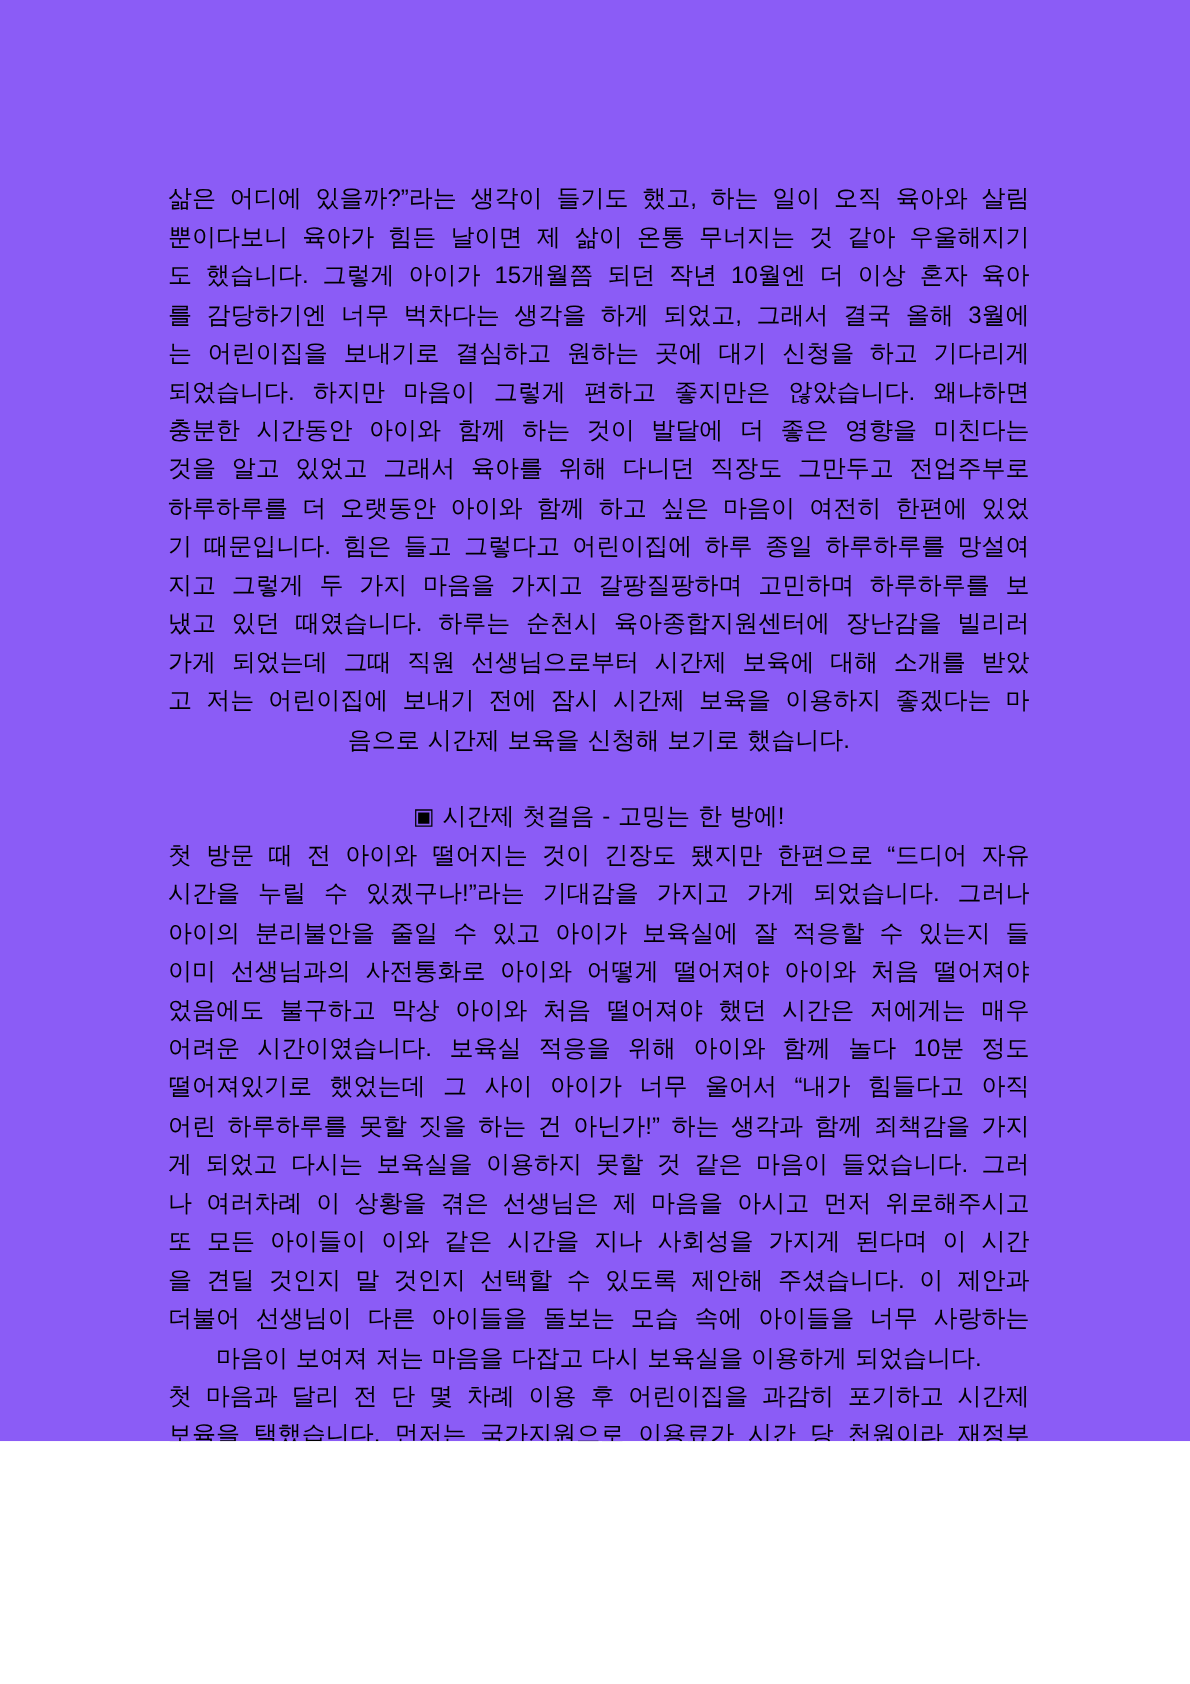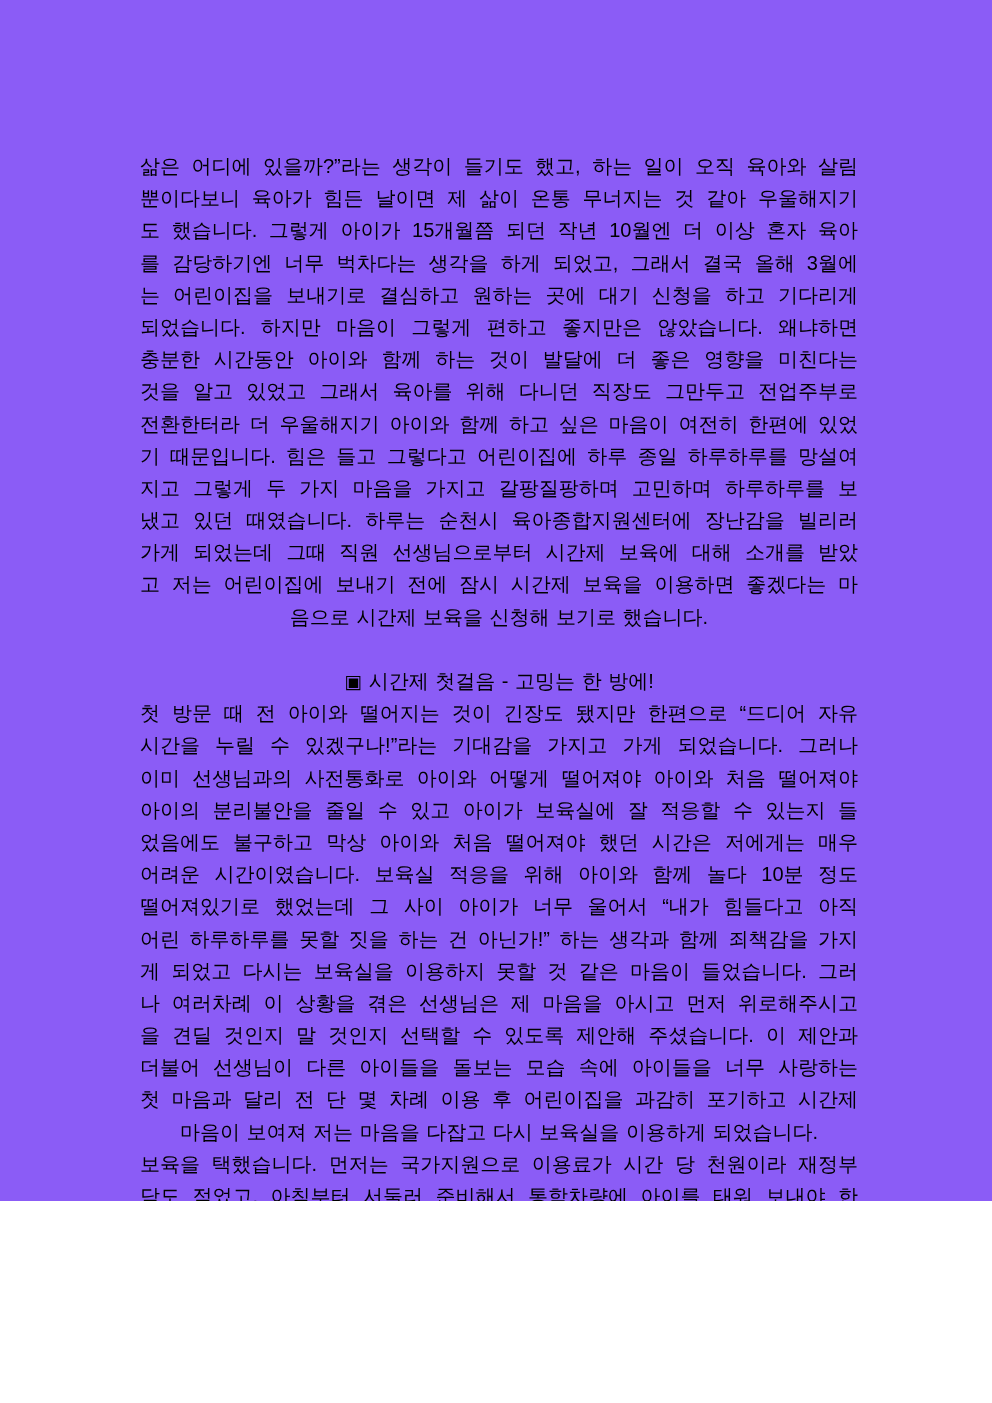--- a/index.html
+++ b/index.html
@@ -49,39 +49,40 @@
 <div class="page">
   <div class="textblock">
       <div class="line fill">삶은 어디에 있을까?”라는 생각이 들기도 했고, 하는 일이 오직 육아와 살림</div>
       <div class="line fill">뿐이다보니 육아가 힘든 날이면 제 삶이 온통 무너지는 것 같아 우울해지기</div>
       <div class="line fill">도 했습니다. 그렇게 아이가 15개월쯤 되던 작년 10월엔 더 이상 혼자 육아</div>
       <div class="line fill">를 감당하기엔 너무 벅차다는 생각을 하게 되었고, 그래서 결국 올해 3월에</div>
       <div class="line fill">는 어린이집을 보내기로 결심하고 원하는 곳에 대기 신청을 하고 기다리게</div>
       <div class="line fill">되었습니다. 하지만 마음이 그렇게 편하고 좋지만은 않았습니다. 왜냐하면</div>
       <div class="line fill">충분한 시간동안 아이와 함께 하는 것이 발달에 더 좋은 영향을 미친다는</div>
       <div class="line fill">것을 알고 있었고 그래서 육아를 위해 다니던 직장도 그만두고 전업주부로</div>
-      <div class="line fill">전환한터라 더 우울해지기 아이와 함께 하고 싶은 마음이 여전히 한편에 있었</div>
+      <div class="line fill">하루하루를 더 오랫동안 아이와 함께 하고 싶은 마음이 여전히 한편에 있었</div>
       <div class="line fill">기 때문입니다. 힘은 들고 그렇다고 어린이집에 하루 종일 하루하루를 망설여</div>
       <div class="line fill">지고 그렇게 두 가지 마음을 가지고 갈팡질팡하며 고민하며 하루하루를 보</div>
       <div class="line fill">냈고 있던 때였습니다. 하루는 순천시 육아종합지원센터에 장난감을 빌리러</div>
       <div class="line fill">가게 되었는데 그때 직원 선생님으로부터 시간제 보육에 대해 소개를 받았</div>
-      <div class="line fill">고 저는 어린이집에 보내기 전에 잠시 시간제 보육을 이용하면 좋겠다는 마</div>
+      <div class="line fill">고 저는 어린이집에 보내기 전에 잠시 시간제 보육을 이용하지 좋겠다는 마</div>
       <div class="line">음으로 시간제 보육을 신청해 보기로 했습니다.</div>
       <div class="line blank"></div>
       <div class="line heading"><span class="marker">▣</span> <span>시간제 첫걸음 - 고밍는 한 방에!</span></div>
       <div class="line fill">첫 방문 때 전 아이와 떨어지는 것이 긴장도 됐지만 한편으로 “드디어 자유</div>
       <div class="line fill">시간을 누릴 수 있겠구나!”라는 기대감을 가지고 가게 되었습니다. 그러나</div>
+      <div class="line fill">아이의 분리불안을 줄일 수 있고 아이가 보육실에 잘 적응할 수 있는지 들</div>
       <div class="line fill">이미 선생님과의 사전통화로 아이와 어떻게 떨어져야 아이와 처음 떨어져야</div>
-      <div class="line fill">아이의 분리불안을 줄일 수 있고 아이가 보육실에 잘 적응할 수 있는지 들</div>
       <div class="line fill">었음에도 불구하고 막상 아이와 처음 떨어져야 했던 시간은 저에게는 매우</div>
       <div class="line fill">어려운 시간이였습니다. 보육실 적응을 위해 아이와 함께 놀다 10분 정도</div>
       <div class="line fill">떨어져있기로 했었는데 그 사이 아이가 너무 울어서 “내가 힘들다고 아직</div>
       <div class="line fill">어린 하루하루를 못할 짓을 하는 건 아닌가!” 하는 생각과 함께 죄책감을 가지</div>
       <div class="line fill">게 되었고 다시는 보육실을 이용하지 못할 것 같은 마음이 들었습니다. 그러</div>
       <div class="line fill">나 여러차례 이 상황을 겪은 선생님은 제 마음을 아시고 먼저 위로해주시고</div>
+      <div class="line fill">또 모든 아이들이 이와 같은 시간을 지나 사회성을 가지게 된다며 이 시간</div>
       <div class="line fill">을 견딜 것인지 말 것인지 선택할 수 있도록 제안해 주셨습니다. 이 제안과</div>
       <div class="line fill">더불어 선생님이 다른 아이들을 돌보는 모습 속에 아이들을 너무 사랑하는</div>
+      <div class="line">마음이 보여져 저는 마음을 다잡고 다시 보육실을 이용하게 되었습니다.</div>
       <div class="line fill">첫 마음과 달리 전 단 몇 차례 이용 후 어린이집을 과감히 포기하고 시간제</div>
-      <div class="line">마음이 보여져 저는 마음을 다잡고 다시 보육실을 이용하게 되었습니다.</div>
       <div class="line fill">보육을 택했습니다. 먼저는 국가지원으로 이용료가 시간 당 천원이라 재정부</div>
       <div class="line fill">담도 적었고, 아침부터 서둘러 준비해서 통학차량에 아이를 태워 보내야 한</div>
     </div>
 </div>
 
 </body></html>

